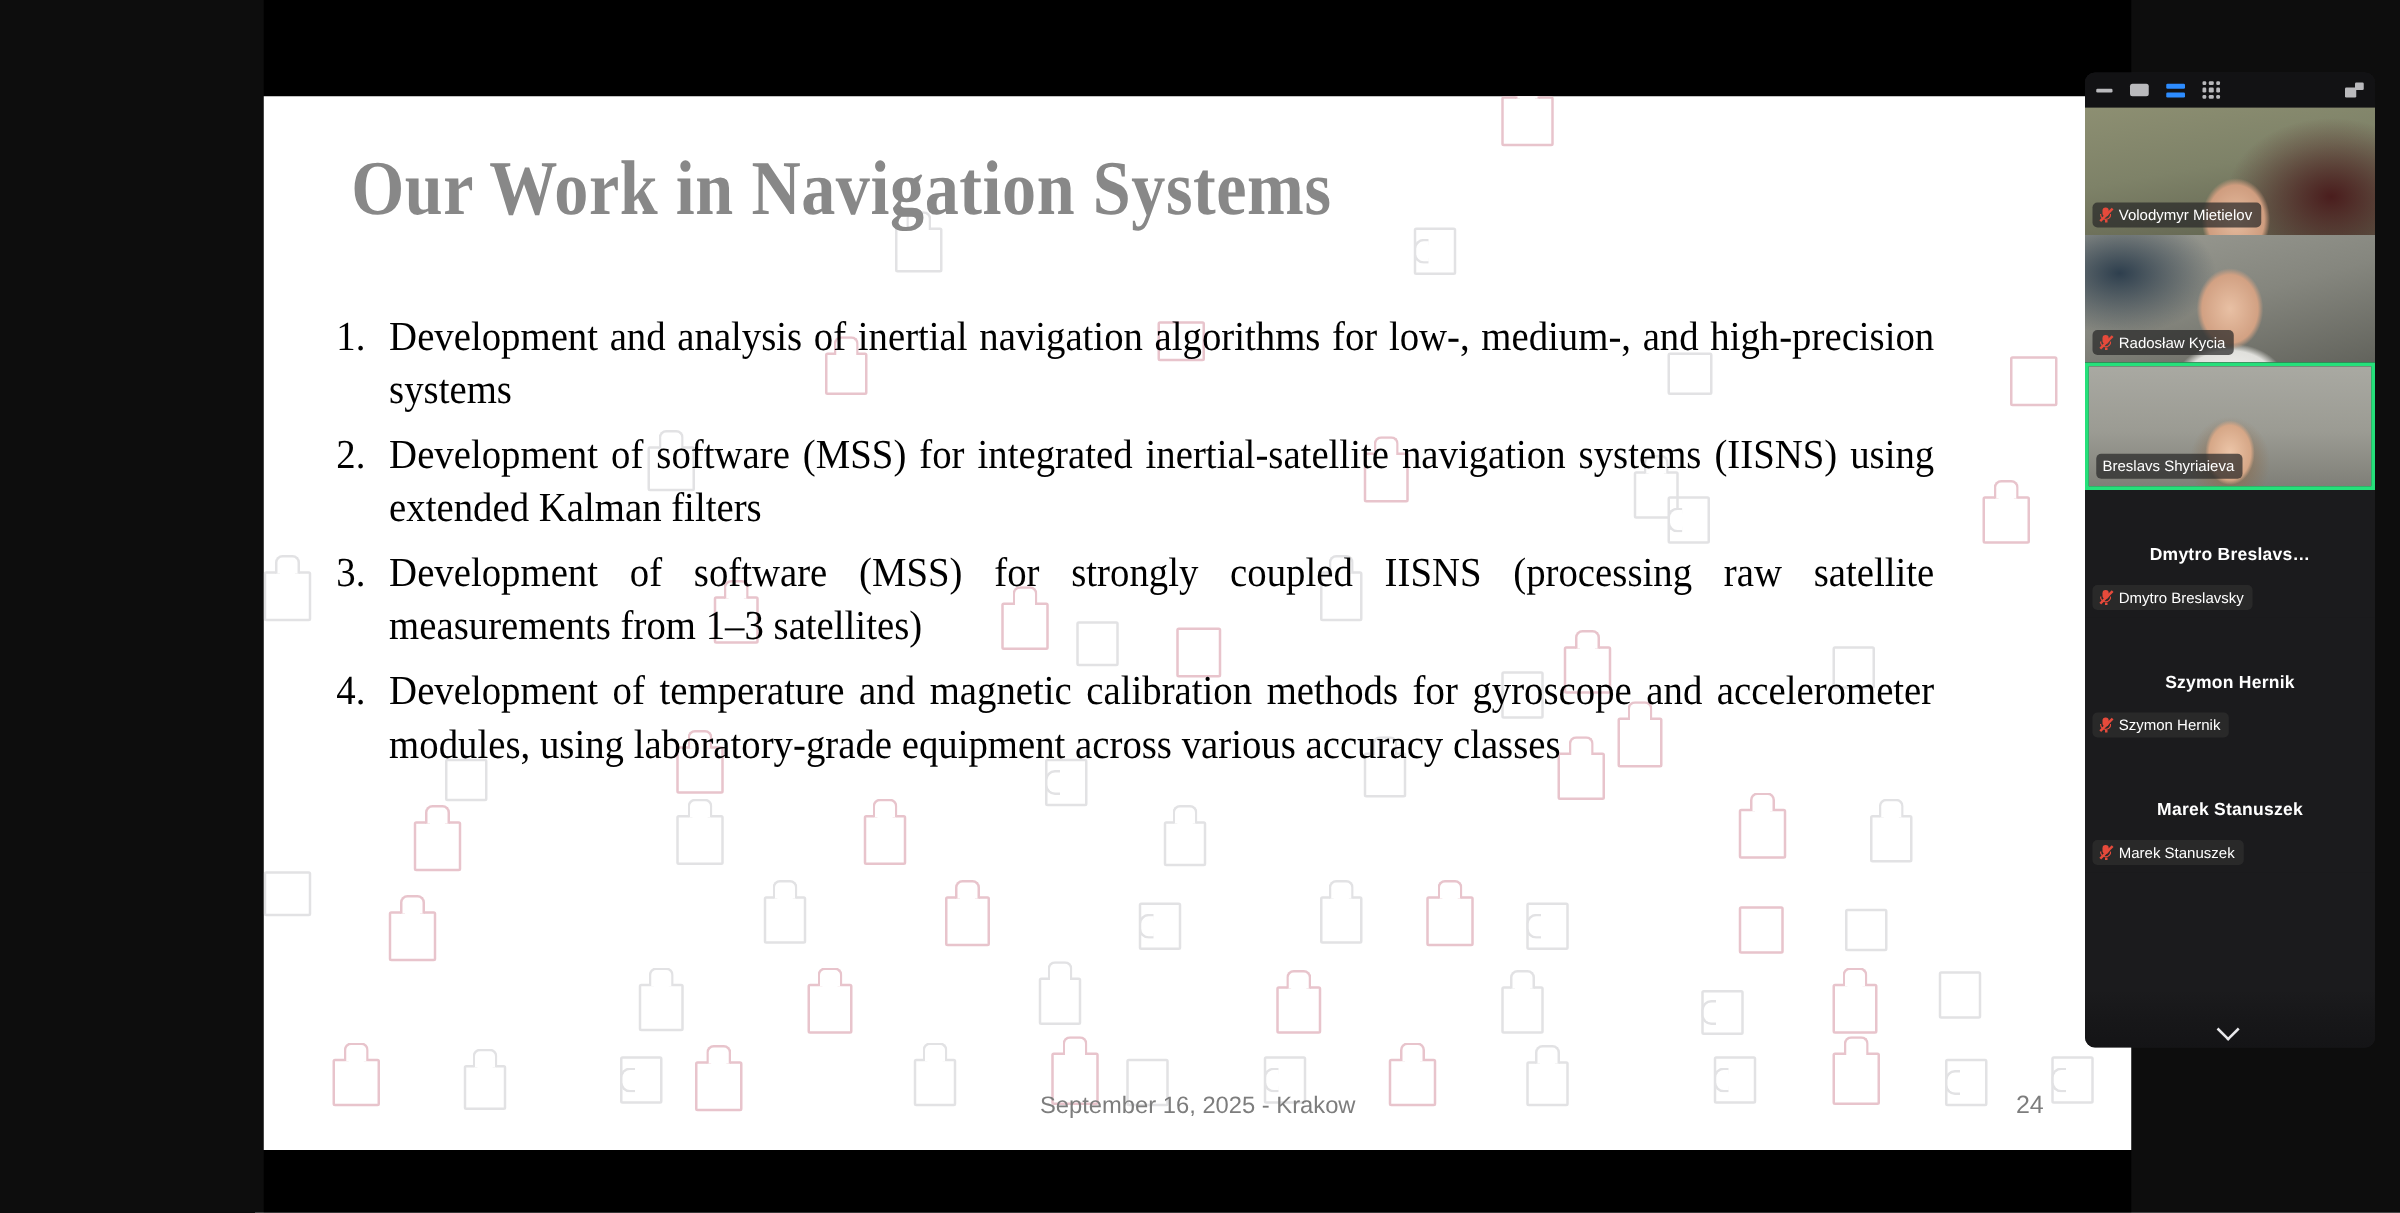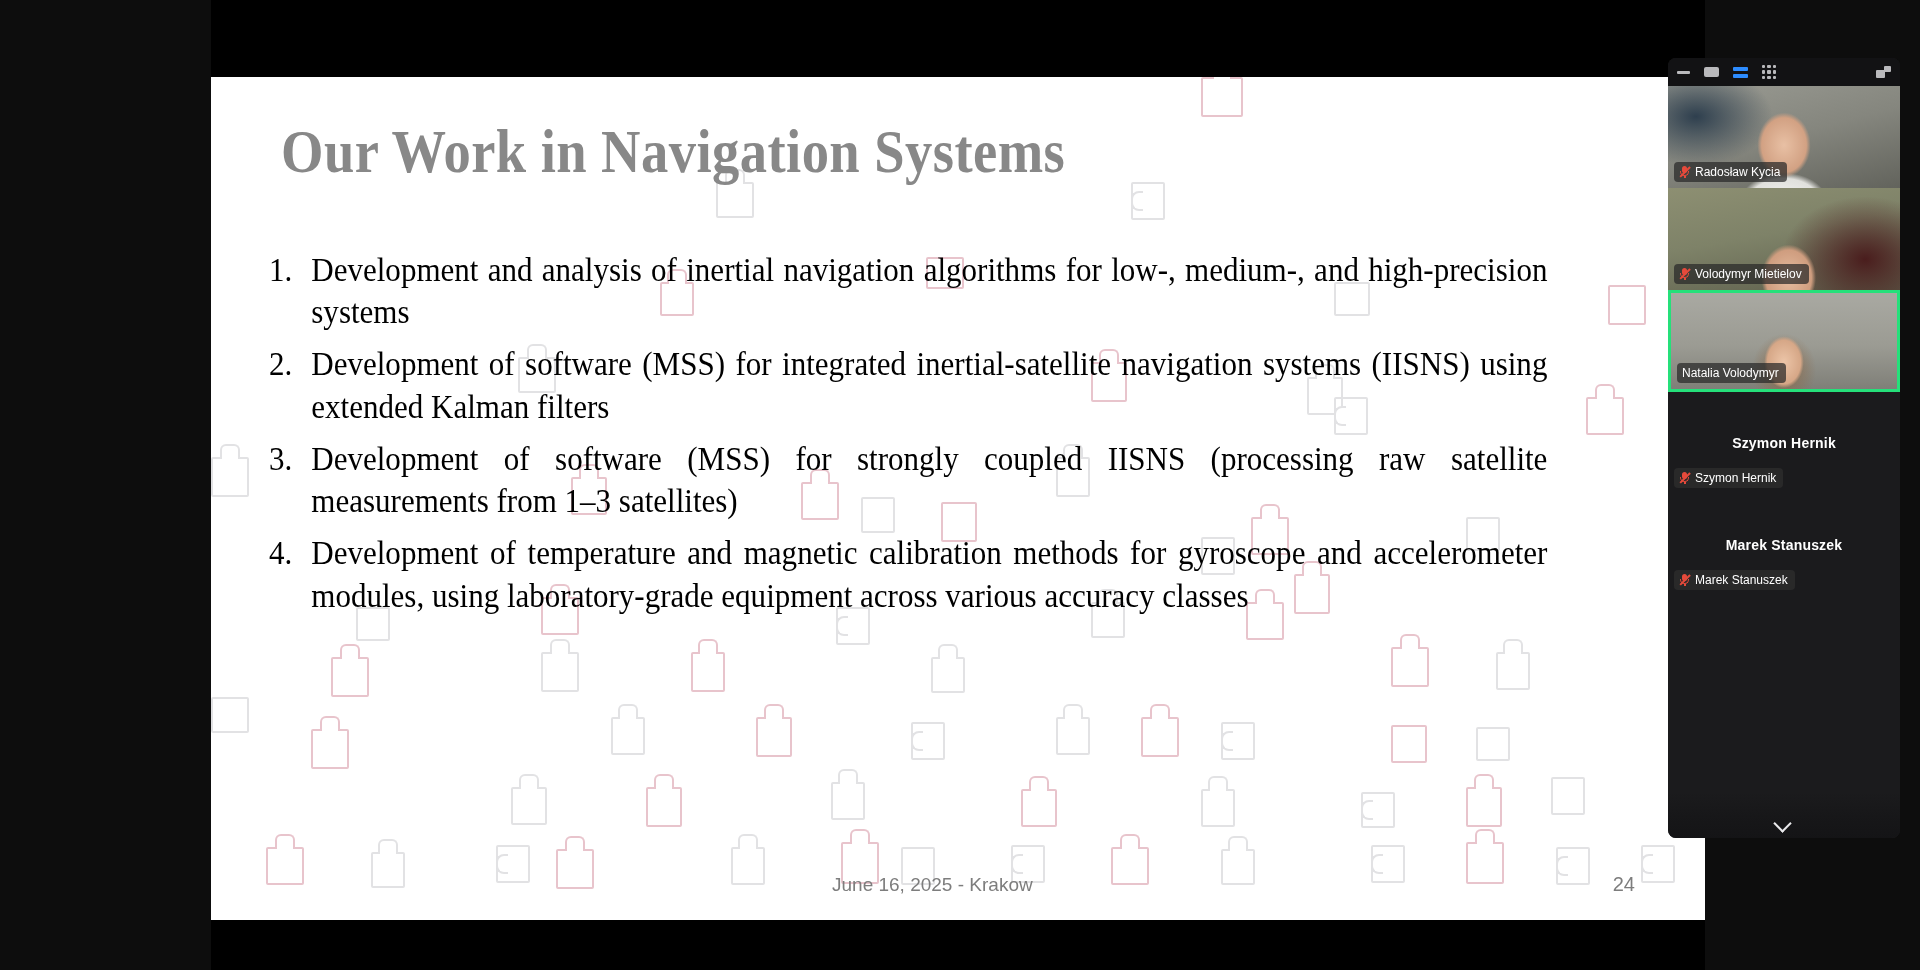--- a/index.html
+++ b/index.html
@@ -564,21 +564,21 @@
           <span class="num">3.</span>
           <span>Development of software (MSS) for strongly coupled IISNS (processing raw satellite measurements from 1–3 satellites)</span>
         </li>
         <li>
           <span class="num">4.</span>
           <span>Development of temperature and magnetic calibration methods for gyroscope and accelerometer modules, using laboratory-grade equipment across various accuracy classes</span>
         </li>
       </ul>
     </div>
 
-    <div id="slide-footer-date">June 16, 2025 - Krakow</div>
+    <div id="slide-footer-date">September 16, 2025 - Krakow</div>
     <div id="slide-footer-page">24</div>
   </div>
 </div>
 
 <div id="video-panel">
 
   <div id="panel-toolbar">
     <div class="tb-icon">
         <span class="ic-minimize"></span>
       </div>
@@ -607,54 +607,66 @@
     <div class="tb-spacer"></div>
     <div class="tb-icon">
       <span class="ic-pip">
           <span class="big"></span>
           <span class="small"></span>
         </span>
     </div>
   </div>
 
   <div id="tiles">
+
+    <div class="tile video-tile">
+      <div class="tile-video-bg cam-1"></div>
+      <div class="name-badge">
+        <span class="mic-muted">
+          <span class="body"></span>
+            <span class="arc"></span>
+            <span class="stem"></span>
+            <span class="slash"></span>
+        </span>
+        <span>Volodymyr Mietielov</span>
+      </div>
+    </div>
 
     <div class="tile video-tile">
       <div class="tile-video-bg cam-2"></div>
       <div class="name-badge">
         <span class="mic-muted">
           <span class="body"></span>
             <span class="arc"></span>
             <span class="stem"></span>
             <span class="slash"></span>
         </span>
         <span>Radosław Kycia</span>
       </div>
     </div>
 
-    <div class="tile video-tile">
-      <div class="tile-video-bg cam-1"></div>
+    <div class="tile video-tile active-speaker">
+      <div class="tile-video-bg cam-3"></div>
+      <div class="name-badge">
+        <span>Breslavs Shyriaieva</span>
+      </div>
+    </div>
+
+    <div class="tile audio-tile">
+      <div class="audio-name-big">Dmytro  Breslavs…</div>
       <div class="name-badge">
         <span class="mic-muted">
           <span class="body"></span>
             <span class="arc"></span>
             <span class="stem"></span>
             <span class="slash"></span>
         </span>
-        <span>Volodymyr Mietielov</span>
-      </div>
-    </div>
-
-    <div class="tile video-tile active-speaker">
-      <div class="tile-video-bg cam-3"></div>
-      <div class="name-badge">
-        <span>Natalia Volodymyr</span>
-      </div>
-    </div>
-
+        <span>Dmytro Breslavsky</span>
+      </div>
+    </div>
 
     <div class="tile audio-tile">
       <div class="audio-name-big">Szymon Hernik</div>
       <div class="name-badge">
         <span class="mic-muted">
           <span class="body"></span>
             <span class="arc"></span>
             <span class="stem"></span>
             <span class="slash"></span>
         </span>

